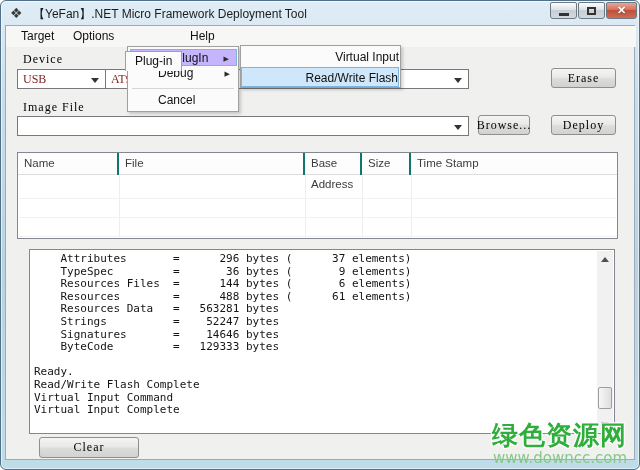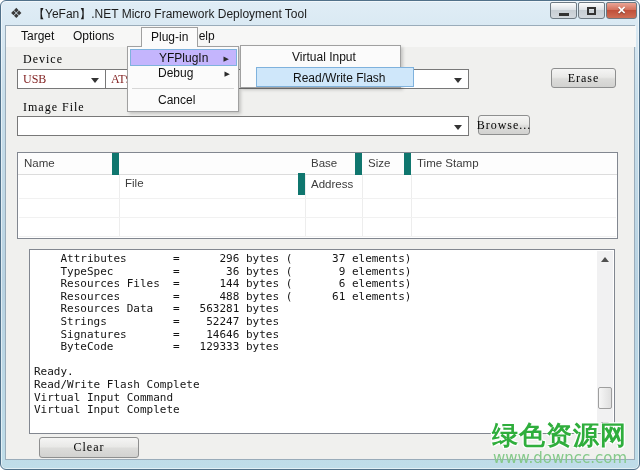--- a/index.html
+++ b/index.html
@@ -34,38 +34,38 @@
 
   
   .menu-panel { position:absolute; background:#fbfbfb; border:1px solid #a0a0a0; box-shadow:2px 2px 3px rgba(0,0,0,.18); z-index:40; }
   .plugin-menu { left:126px; top:45px; width:112px; height:66px; }
   .pm-item { position:absolute; left:2px; width:107px; height:17px; line-height:17px; padding-left:28px; font-size:12px; color:#111; }
   .pm-item.hl { background:#c4b5fd; border:1px solid #7fb2dd; }
   .pm-arrow { position:absolute; right:7px; top:0; font-size:7px; color:#2b2b2b; }
   .pm-sep { position:absolute; left:4px; top:41px; width:102px; height:1px; background:#d7d7d7; }
 
   .submenu { left:239px; top:44px; width:161px; height:43px; z-index:41; }
-  .sm-item { position:absolute; left:15px; width:158px; height:20px; line-height:20px; padding-left:36px; font-size:12px; color:#111; }
+  .sm-item { position:absolute; left:0; width:158px; height:20px; line-height:20px; padding-left:36px; font-size:12px; color:#111;text-align:right; }
   .sm-item.hl { background:#cfe7fa; border:1px solid #7fb2dd; }
 
   
   .serif-label { position:absolute; font-family:"Liberation Serif",serif; font-size:12px; letter-spacing:1px; color:#000; }
   .combo { position:absolute; height:20px; background:#fff; border:1px solid #787878; }
   .combo-value { position:absolute; left:5px; top:0; line-height:18px; font-family:"Liberation Serif",serif; font-size:12px; color:#7f1d1d; white-space:nowrap; }
   .combo-arrow { position:absolute; right:6px; top:8px; width:0; height:0;
                  border-left:4px solid transparent; border-right:4px solid transparent; border-top:5px solid #333; }
   .btn { position:absolute; height:20px; display:flex; align-items:center; justify-content:center;
          background:linear-gradient(180deg,#f5f5f4 0%,#e9e9e7 45%,#dcdcda 55%,#d2d2d0 100%);
          border:1px solid #8e8f8f; border-radius:3px;
          font-family:"Liberation Serif",serif; font-size:12px; letter-spacing:1px; color:#000; }
 
   
   .table { position:absolute; left:16px; top:151px; width:601px; height:87px; background:#fff; border:1px solid #828790; }
   .thead { position:absolute; left:0; top:0; width:100%; height:22px; display:flex; background:#fdfdfd; border-bottom:1px solid #dcdcdc; }
-  .th { height:22px; line-height:21px; padding-left:6px; font-size:11.5px; color:#3c3c3c; border-right:7px solid #0f766e; }
+  .th { height:22px; line-height:21px; padding-left:6px; font-size:11.5px; color:#3c3c3c; border-right:2px solid #0f766e; }
   .tbody-line-v { position:absolute; top:22px; bottom:1px; width:1px; background:#ededed; }
   .tbody-line-h { position:absolute; left:1px; right:1px; height:1px; background:#f1f1f1; }
 
   
   .console { position:absolute; left:28px; top:248px; width:586px; height:185px; background:#fff; border:1px solid #828790; }
   .console pre { position:absolute; left:4px; top:3px; font-family:"DejaVu Sans Mono",monospace;
                  font-size:11px; line-height:12.6px; color:#141414; white-space:pre; }
   .scrollbar { position:absolute; right:1px; top:1px; width:16px; height:181px; background:#f1f1f2; }
   .sb-btn { position:absolute; left:0; width:16px; height:16px; display:flex; align-items:center; justify-content:center; }
   .sb-up { top:0; } .sb-down { bottom:0; }
@@ -98,21 +98,21 @@
     <div class="win-btn close">
       <span class="glyph-close">✕</span>
     </div>
   </div>
 
   <div class="client"></div>
   <div class="menubar-bg"></div>
 
   <span class="menu-head" style="left:11px;">Target</span>
   <span class="menu-head" style="left:63px;">Options</span>
-  <span class="menu-head open" style="left:140px;">Plug-in</span>
+  <span class="menu-head open" style="left:124px;margin-top:24px;">Plug-in</span>
   <span class="menu-head" style="left:180px;">Help</span>
 
   <span class="serif-label" style="left:22px; top:51px;">Device</span>
   <div class="combo" style="left:16px; top:68px; width:89px;">
     <span class="combo-value">USB</span>
     <span class="combo-arrow"></span>
   </div>
   <div class="combo" style="left:104px; top:68px; width:364px;">
     <span class="combo-value">AT9</span>
     <span class="combo-arrow"></span>
@@ -122,25 +122,28 @@
   </div>
 
   <span class="serif-label" style="left:22px; top:99px;">Image File</span>
   <div class="combo" style="left:16px; top:115px; width:452px;">
     <span class="combo-value"></span>
     <span class="combo-arrow"></span>
   </div>
   <div class="btn" style="left:477px; top:114px; width:52px;">
     <span>Browse...</span>
   </div>
+  <div class="btn" style="left:550px; top:114px; width:65px;">
+    <span>Deploy</span>
+  </div>
 
   <div class="table">
     <div class="thead">
       <div class="th" style="width:101px;">Name</div>
-      <div class="th" style="width:186px;margin-top:20px;">File</div>
+      <div class="th" style="width:186px;">File</div>
       <div class="th" style="width:57px;">Base Address</div>
       <div class="th" style="width:49px;">Size</div>
       <div class="th" style="flex:1; border-right:none;">Time Stamp</div>
     </div>
     <div class="tbody-line-v" style="left:101px;"></div>
     <div class="tbody-line-v" style="left:287px;"></div>
     <div class="tbody-line-v" style="left:344px;"></div>
     <div class="tbody-line-v" style="left:393px;"></div>
     <div class="tbody-line-h" style="top:45px;"></div>
     <div class="tbody-line-h" style="top:64px;"></div>

